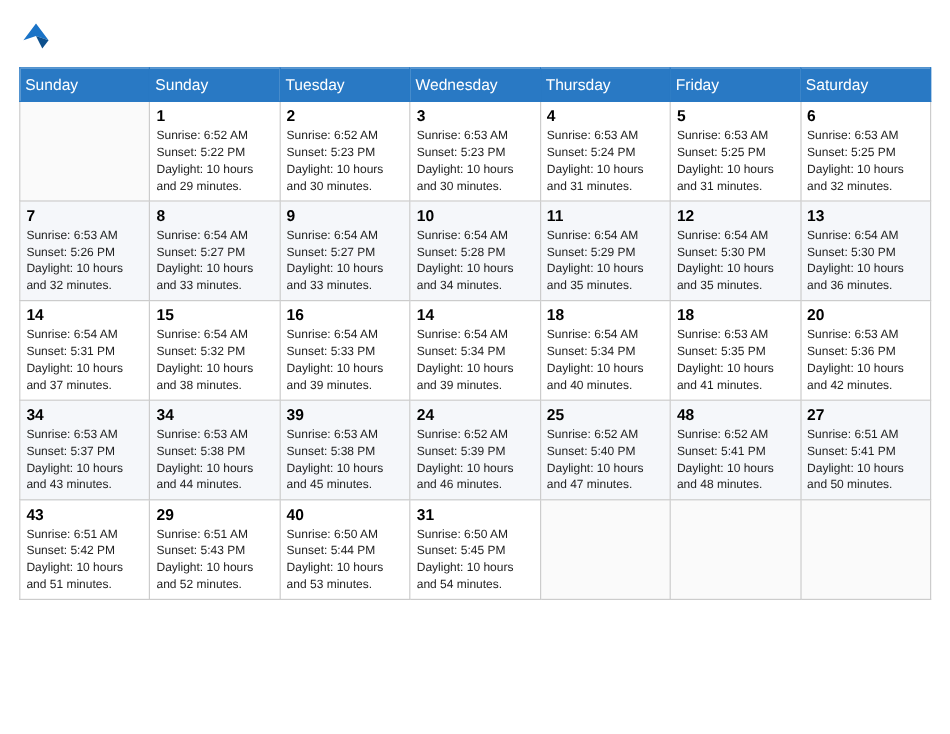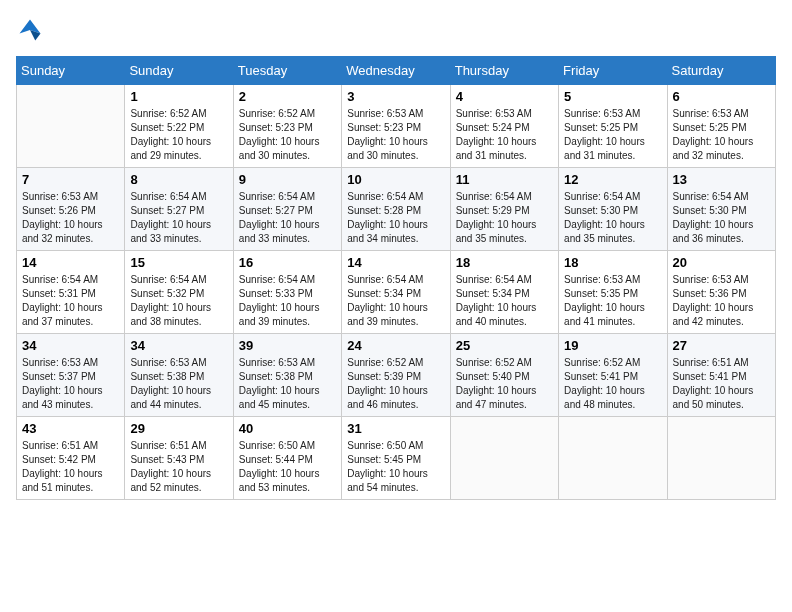--- a/index.html
+++ b/index.html
@@ -296,21 +296,21 @@
 and 46 minutes.</div>
         </td>
         <td>
           <span class="day-num">25</span>
           <div class="cell-text" style="white-space: pre-line;">Sunrise: 6:52 AM
 Sunset: 5:40 PM
 Daylight: 10 hours
 and 47 minutes.</div>
         </td>
         <td>
-          <span class="day-num">19</span>
+          <span class="day-num">48</span>
           <div class="cell-text" style="white-space: pre-line;">Sunrise: 6:52 AM
 Sunset: 5:41 PM
 Daylight: 10 hours
 and 48 minutes.</div>
         </td>
         <td>
           <span class="day-num">27</span>
           <div class="cell-text" style="white-space: pre-line;">Sunrise: 6:51 AM
 Sunset: 5:41 PM
 Daylight: 10 hours

